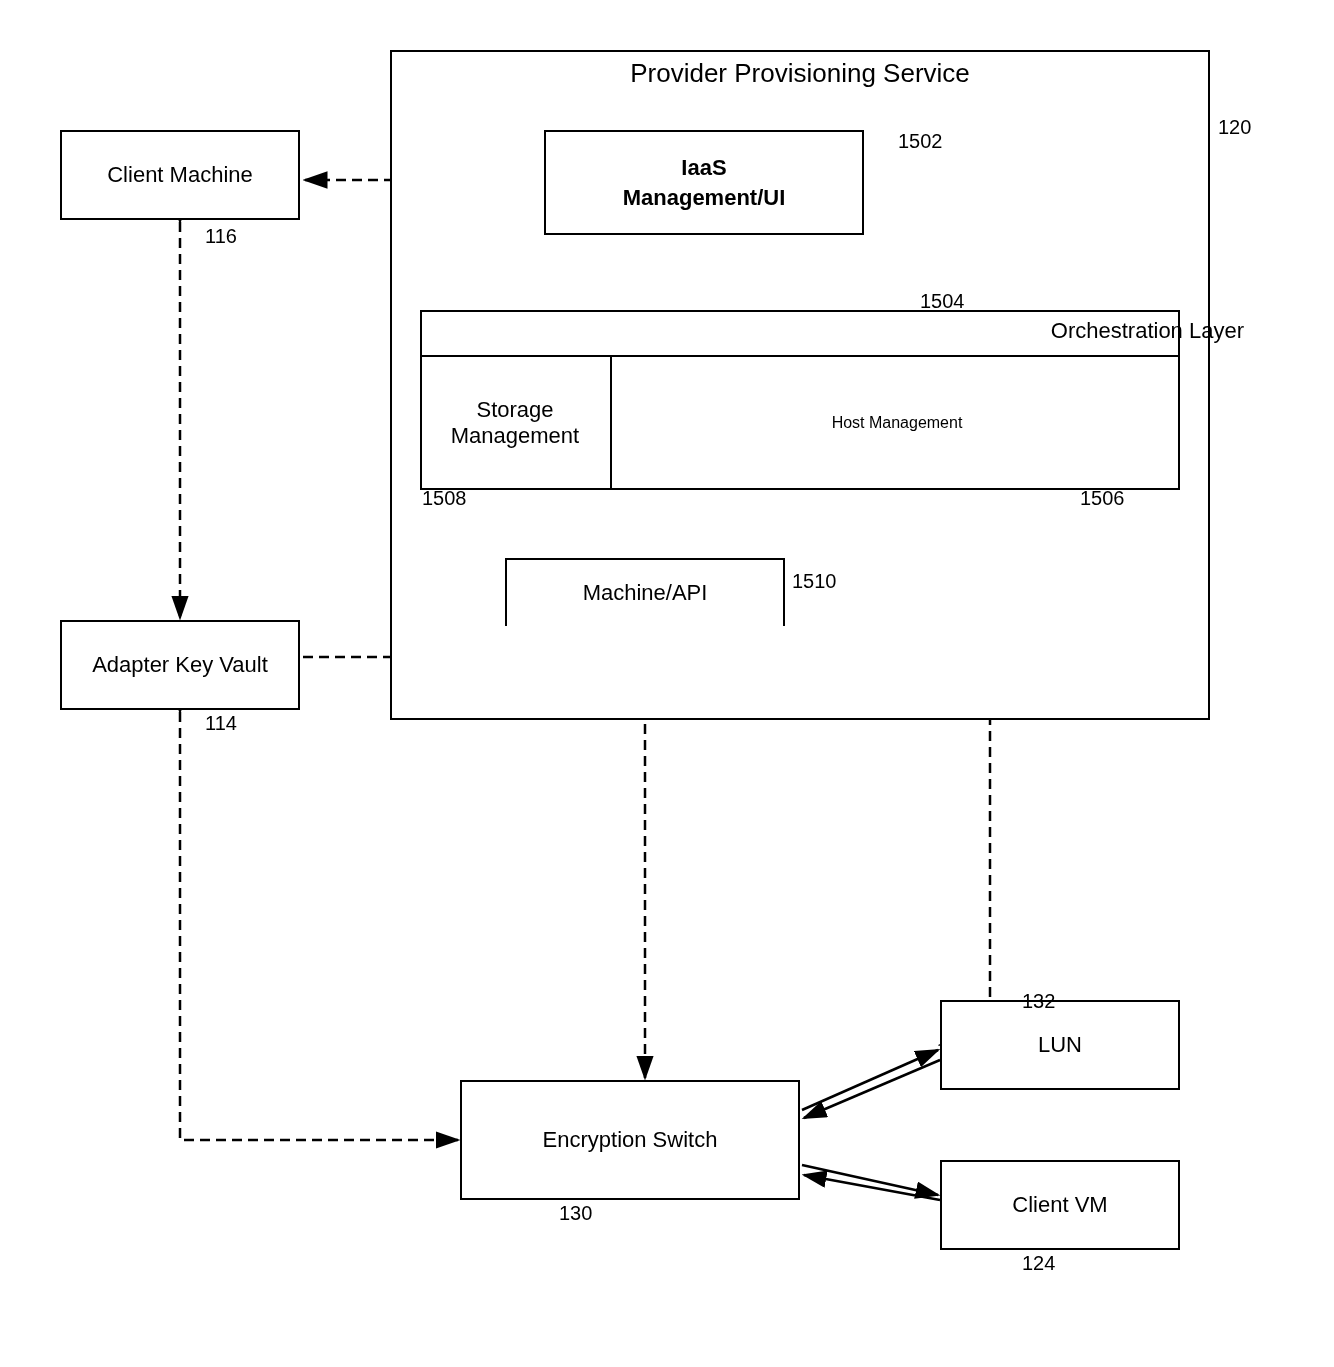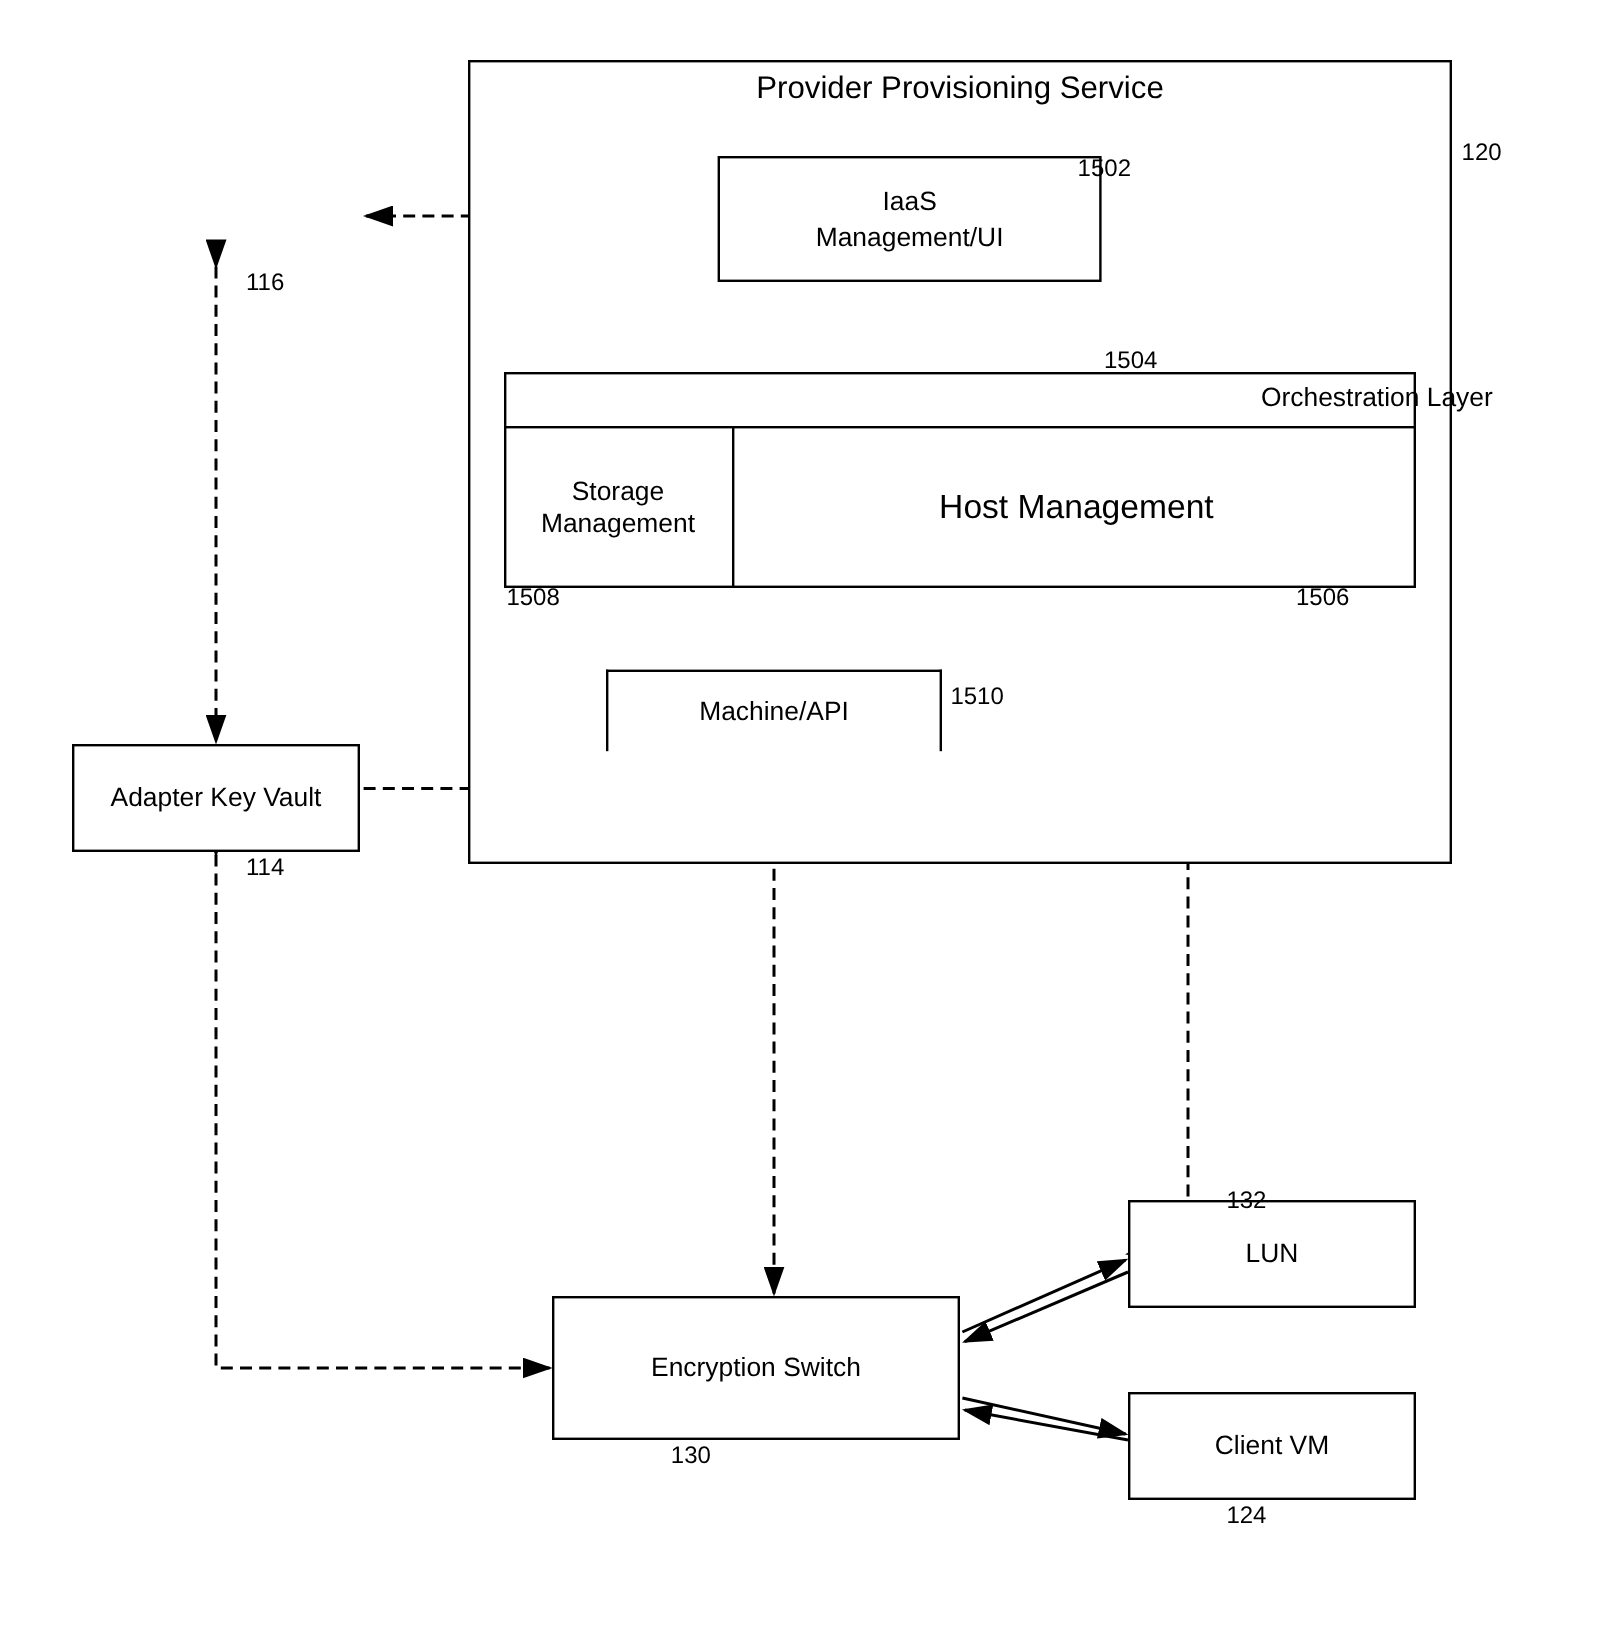--- a/index.html
+++ b/index.html
@@ -86,48 +86,51 @@
     <line x1="802" y1="1165" x2="938" y2="1195" stroke="#000" stroke-width="2.5" marker-end="url(#arrow)"></line>
 
     <line x1="940" y1="1200" x2="804" y2="1175" stroke="#000" stroke-width="2.5" marker-end="url(#arrow)"></line>
 
   </svg>
 
   <div style="position:absolute; left:390px; top:50px; width:820px; height:670px; border:2px solid #000; background:#fff;">
   </div>
   <div style="position:absolute; left:390px; top:58px; width:820px; text-align:center; font-size:26px;">Provider Provisioning Service</div>
 
-  <div class="box" style="left:598px; top:130px; width:320px; height:105px;">
+  <div class="box" style="left:544px; top:130px; width:320px; height:105px;font-weight:bold;">
     <span class="label-text">IaaS<br>Management/UI</span>
   </div>
   <span class="ref-num" style="left:898px; top:130px;">1502</span>
 
   <div style="position:absolute; left:420px; top:310px; width:760px; height:180px; border:2px solid #000; background:#fff;">
   </div>
 
   <div style="position:absolute; left:420px; top:318px; width:824px; text-align:right; font-size:22px;">Orchestration Layer</div>
 
   <div style="position:absolute; left:610px; top:355px; width:2px; height:135px; background:#000;"></div>
 
   <div style="position:absolute; left:420px; top:355px; width:760px; height:2px; background:#000;"></div>
 
   <div style="position:absolute; left:420px; top:356px; width:190px; height:133px; display:flex; align-items:center; justify-content:center; text-align:center; font-size:22px;">Storage<br>Management</div>
 
-  <div style="position:absolute; left:614px; top:356px; width:566px; height:133px; display:flex; align-items:center; justify-content:center; text-align:center; font-size:28px;">Host Management</div>
+  <div style="position:absolute; left:614px; top:356px; width:566px; height:133px; display:flex; align-items:center; justify-content:center; text-align:center; font-size:16px;">Host Management</div>
 
   <span class="ref-num" style="left:422px; top:487px;">1508</span>
   <span class="ref-num" style="left:1080px; top:487px;">1506</span>
   <span class="ref-num" style="left:920px; top:290px;">1504</span>
 
   <div class="box" style="left:505px; top:558px; width:280px; height:68px; border-bottom:none;">
     <span class="label-text">Machine/API</span>
   </div>
 
   <span class="ref-num" style="left:792px; top:570px;">1510</span>
 
+  <div class="box" style="left:60px; top:130px; width:240px; height:90px;">
+    <span class="label-text">Client Machine</span>
+  </div>
   <span class="ref-num" style="left:205px; top:225px;">116</span>
 
   <div class="box" style="left:60px; top:620px; width:240px; height:90px;">
     <span class="label-text">Adapter Key Vault</span>
   </div>
   <span class="ref-num" style="left:205px; top:712px;">114</span>
 
   <div class="box" style="left:460px; top:1080px; width:340px; height:120px;">
     <span class="label-text">Encryption Switch</span>
   </div>

